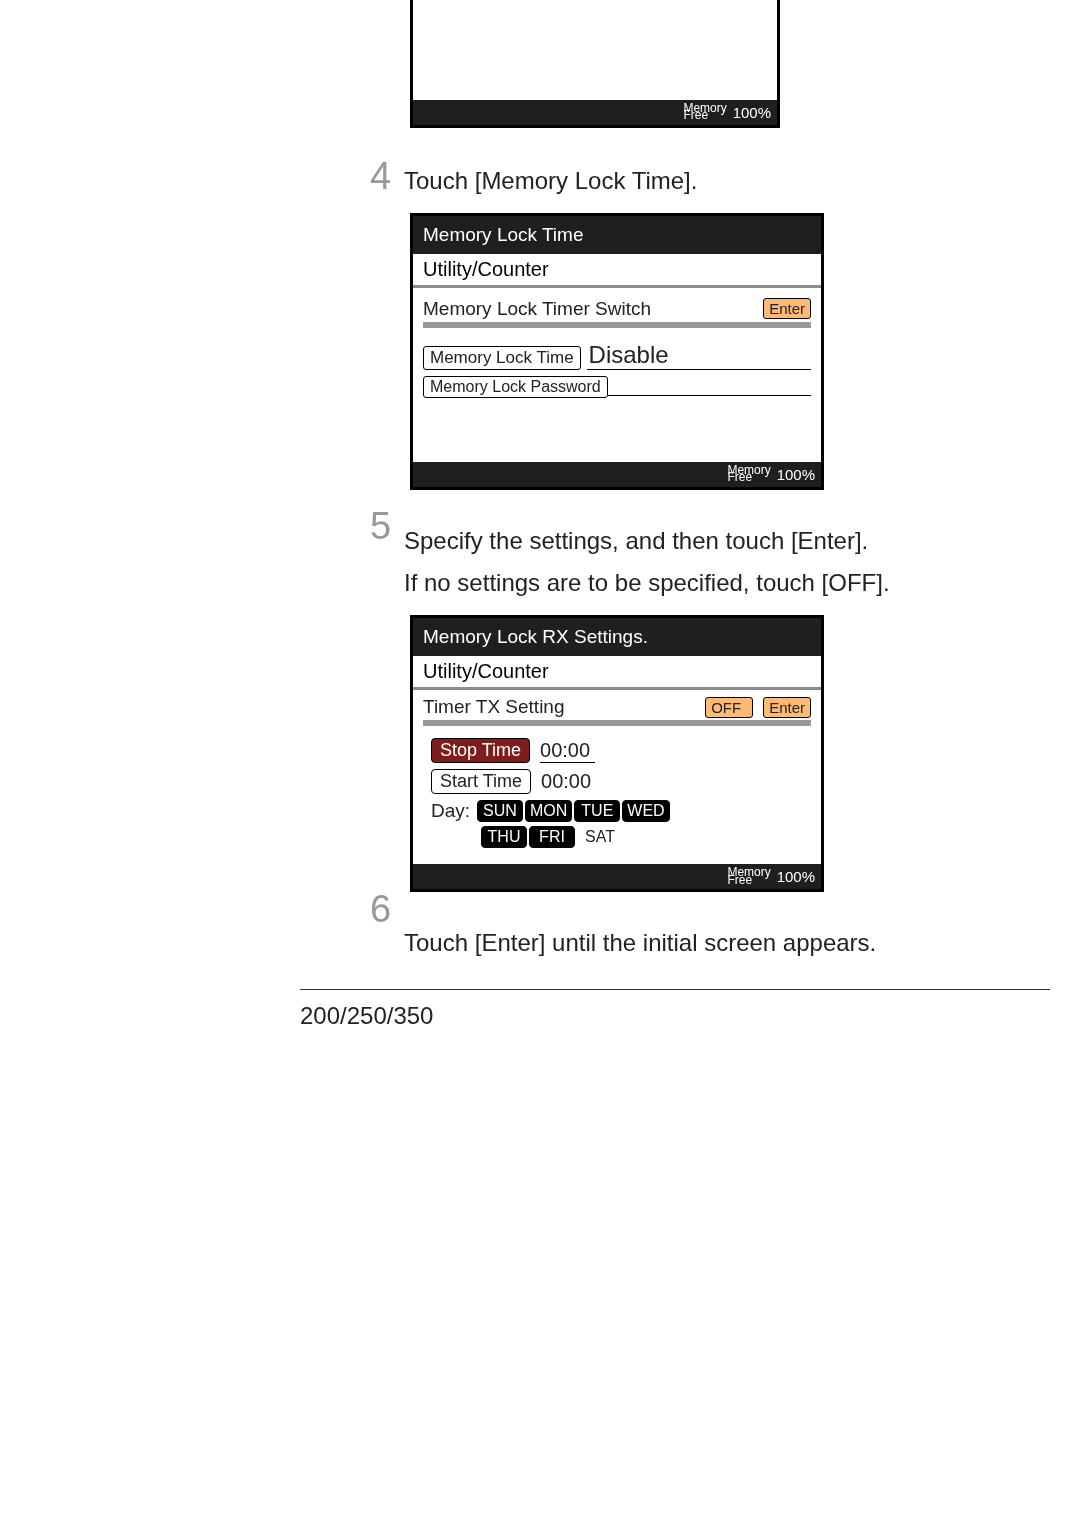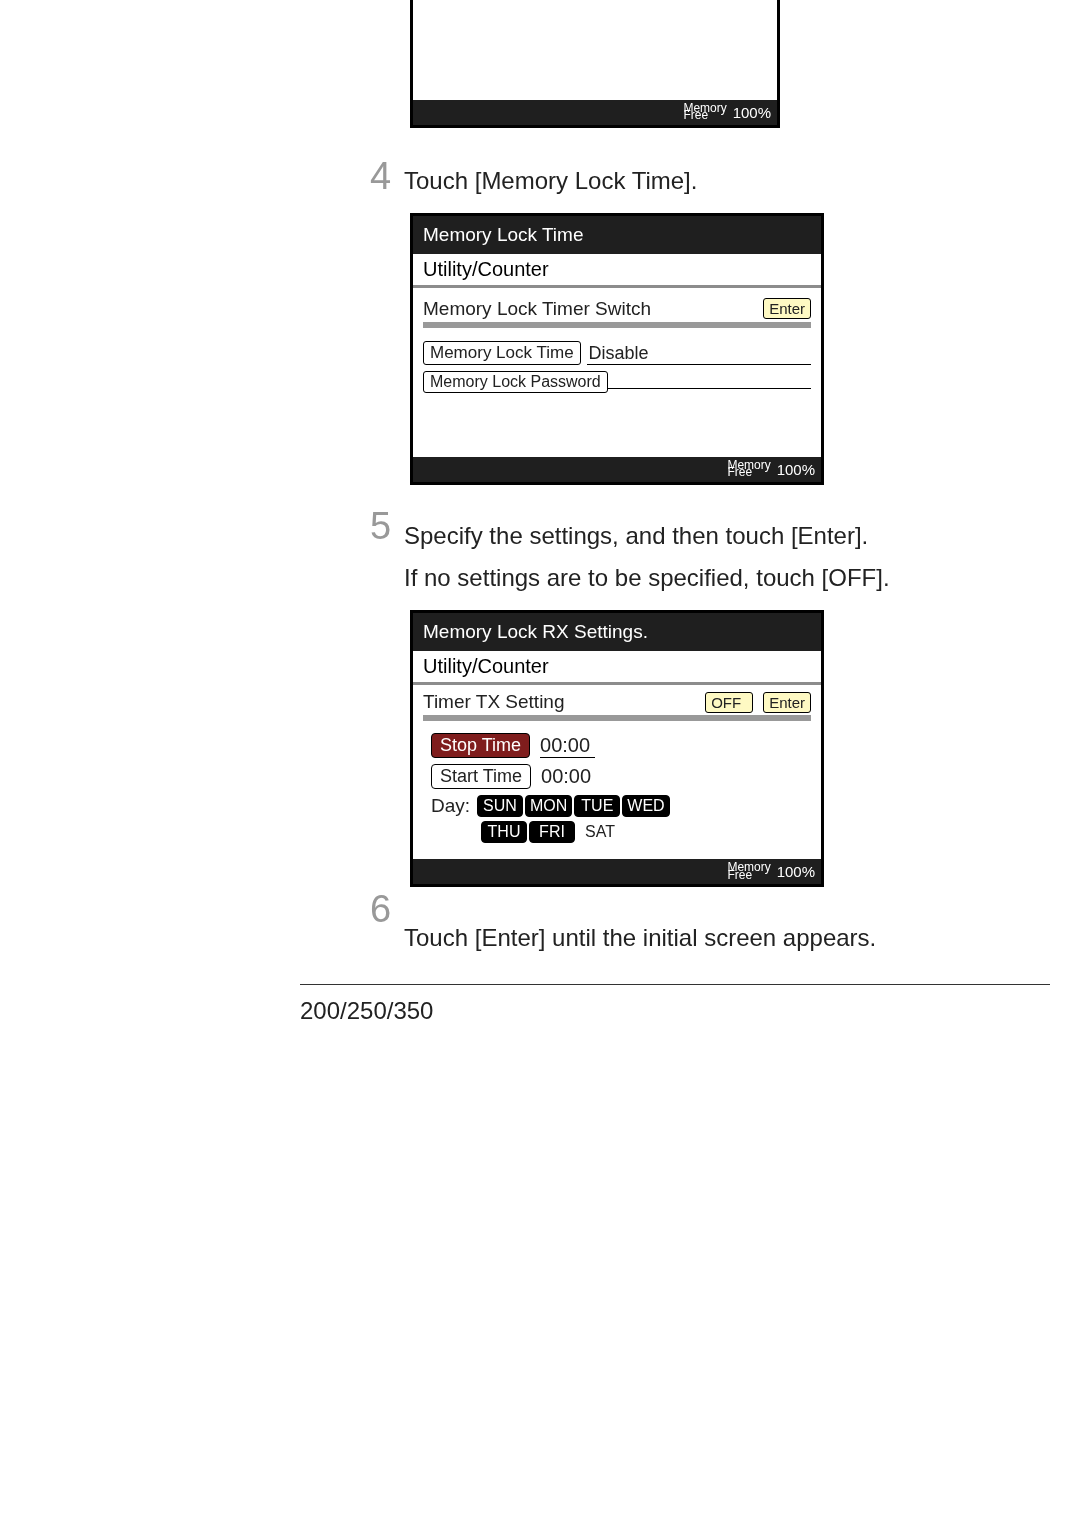--- a/index.html
+++ b/index.html
@@ -53,21 +53,21 @@
     background: #fff;
     position: relative;
     padding: 8px 10px;
     font-size: 18px;
   }
   .panel-btn {
     border: 1px solid #000;
     border-radius: 3px;
     padding: 1px 6px;
     font-size: 17px;
-    background: #fef9c3;
+    background: #fdba74;
   }
   .panel-btn.small { font-size: 15px; padding: 1px 5px; }
   .panel .mem-status {
     background: #1f1f1f;
     color: #fff;
     text-align: right;
     font-size: 14px;
     padding: 3px 6px 4px;
   }
   .mem-free {
@@ -97,21 +97,21 @@
   .time-label.sel { background:#7f1d1d; color:#fff; }
   .time-val {
     font-size:20px; min-width:55px; border-bottom:1px solid #000;
   }
 
   
   .p2-row1 { border-bottom:3px solid #999; padding:2px 0; display:flex; align-items:center; gap:10px;}
   .p2-row2 { border-top:3px solid #fff; background:#fff; padding:10px 0 0;}
   .p2-link { border:1px solid #000; border-radius:3px; padding:1px 6px; font-size:17px;}
   .p2-underline { flex:1; border-bottom:1px solid #000; height:18px; margin-left:0;}
-  .p2-disable { font-size:18px; margin-left:0; border-bottom:1px solid #000; flex:1; padding-left:2px;}
+  .p2-disable { font-size:24px; margin-left:0; border-bottom:1px solid #000; flex:1; padding-left:2px;}
 
   hr.divider {
     border: none;
     border-top: 1px solid #333;
     margin: 28px 0 12px 0;
     width: 750px;
   }
   .footer-model {
     font-size: 24px;
     margin-top: 10px;
@@ -160,21 +160,21 @@
         <span style="font-size:19px;">Memory Lock Timer Switch</span>
         <span style="flex:1;"></span>
         <span class="panel-btn small">Enter</span>
       </div>
       <div style="height:3px; background:#999;"></div>
       <div class="p2-row2">
         <div style="display:flex; align-items:flex-end; gap:6px; margin-bottom:6px;">
           <span class="p2-link">Memory Lock Time</span>
           <span class="p2-disable"><span>Disable</span></span>
         </div>
-        <div style="display:flex; align-items:flex-start; ">
+        <div style="display:flex; align-items:center; ">
           <span class="p2-link" style="font-size:16px;">Memory Lock Password</span>
           <span class="p2-underline"></span>
         </div>
         <div style="height:56px;"></div>
       </div>
     </div>
     <div class="mem-status">
       <span class="mem-free">
         <span class="top">Memory</span>
         <span class="bot">Free</span>

